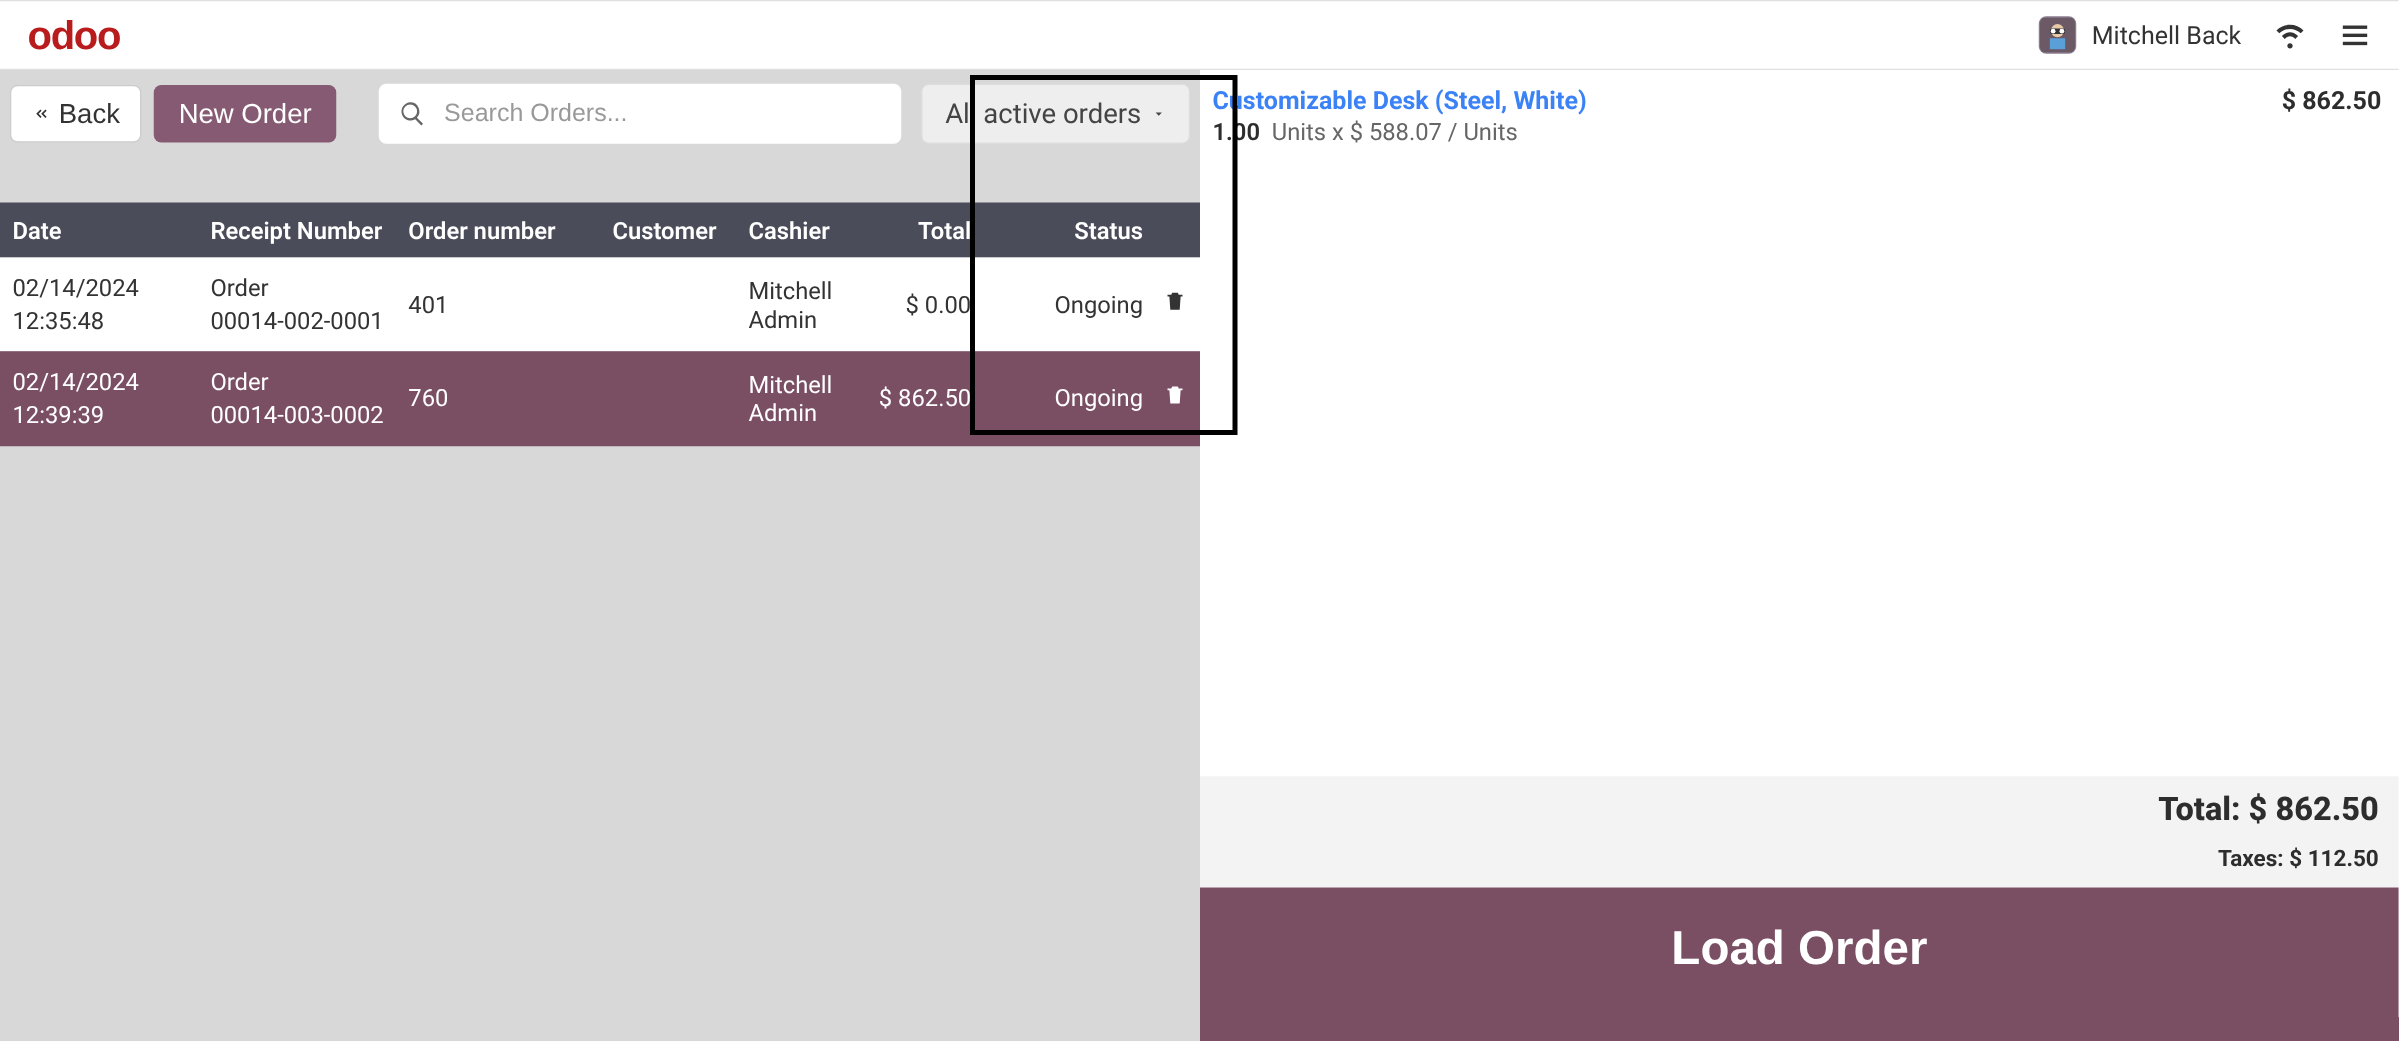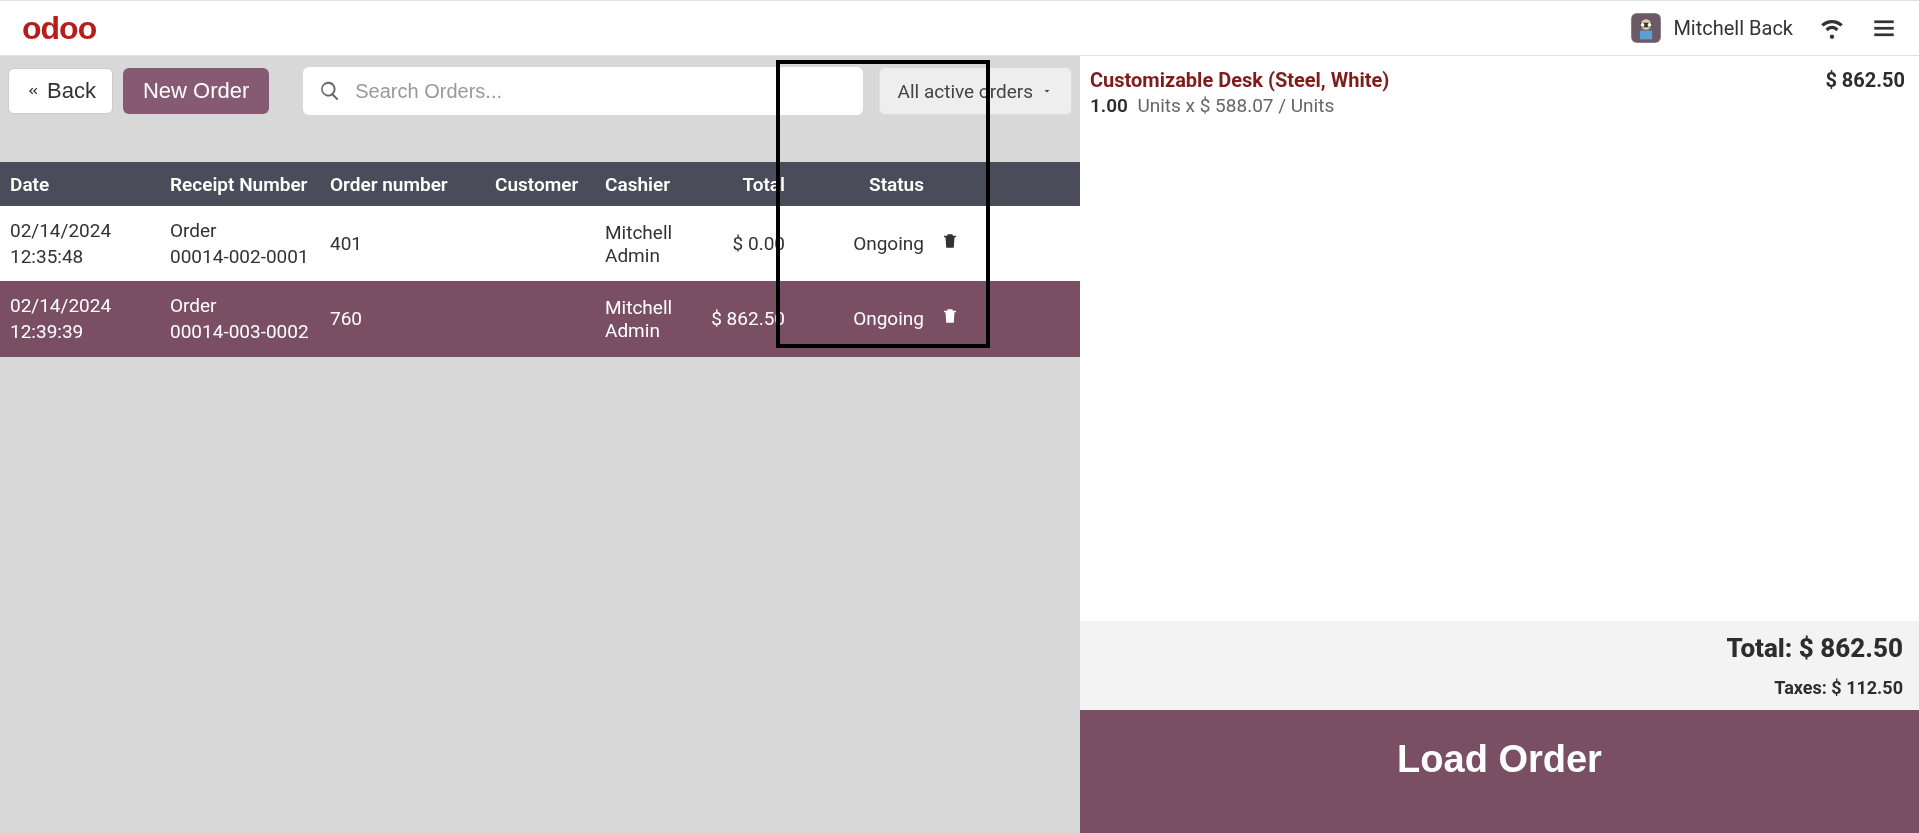--- a/index.html
+++ b/index.html
@@ -60,21 +60,21 @@
       height: 26px;
       color: #333;
     }
 
     .content-wrapper {
       display: flex;
       height: calc(833px - 56px);
     }
 
     .left-panel {
-      width: 1080px;
+      width: 960px;
       background: #d8d8d8;
       position: relative;
       display: flex;
       flex-direction: column;
     }
 
     .toolbar {
       height: 70px;
       display: flex;
       align-items: center;
@@ -131,21 +131,21 @@
 
     .filter-dropdown {
       background: #eeeeee;
       border: 1px solid #ddd;
       border-radius: 6px;
       height: 48px;
       padding: 0 18px;
       display: flex;
       align-items: center;
       gap: 8px;
-      font-size: 19px;
+      font-size: 22px;
       color: #444;
       cursor: pointer;
       margin-left: 6px;
     }
 
     .table-header {
       background: #4a4c59;
       color: #fff;
       display: flex;
       height: 44px;
@@ -188,21 +188,21 @@
       display: flex;
       flex-direction: column;
     }
 
     .order-line {
       padding: 12px 14px 6px 10px;
       display: flex;
       justify-content: space-between;
     }
     .order-line-left { }
-    .prod-name { font-size: 20px; font-weight: 700; color: #7f1d1d; }
+    .prod-name { font-size: 20px; font-weight: 700; color: #3b82f6; }
     .prod-qty-line { font-size: 19px; color: #666; margin-top: 2px; }
     .prod-qty-line .qty { color: #2d2d2d; font-weight: 600; }
     .order-line-price { font-size: 20px; font-weight: 700; color: #2d2d2d; }
 
     .totals-bar {
       margin-top: auto;
       background: #f3f3f3;
       padding: 12px 16px;
       text-align: right;
     }

